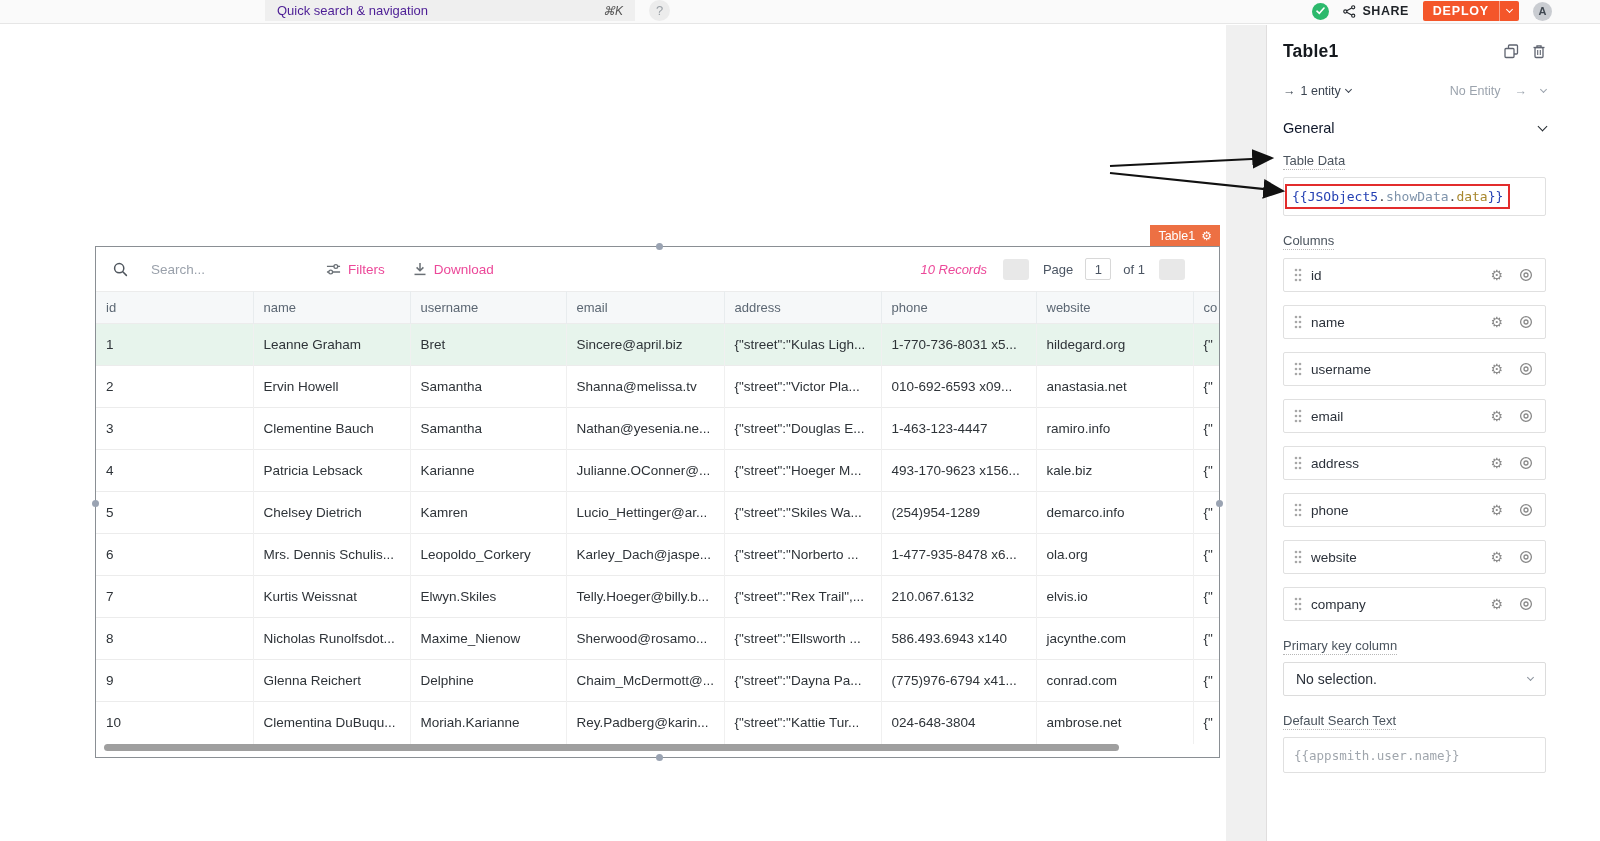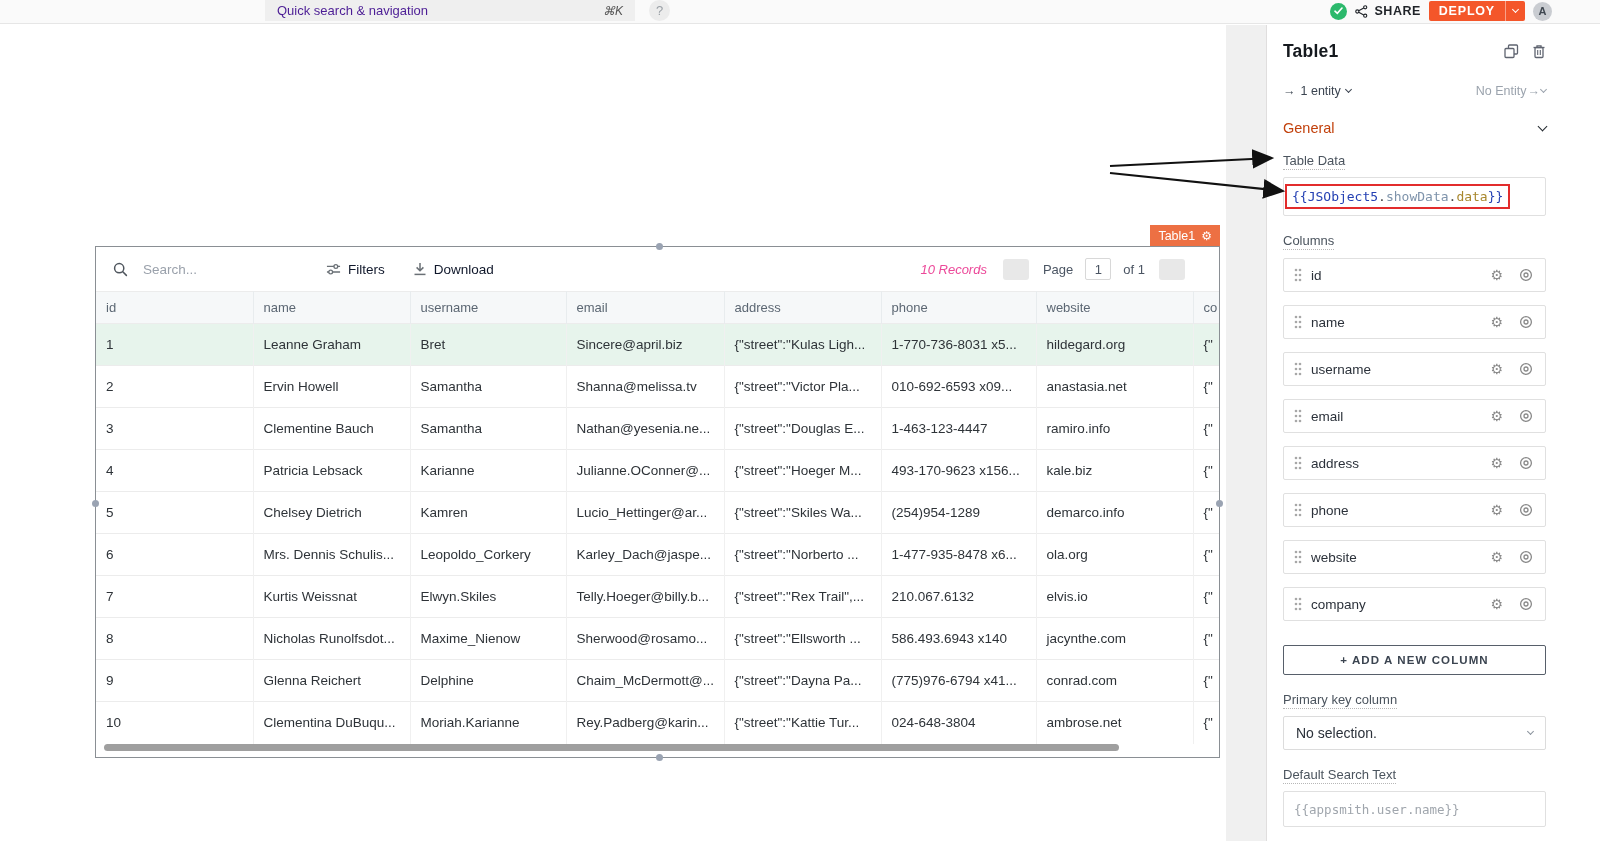--- a/index.html
+++ b/index.html
@@ -5,21 +5,21 @@
   * { margin:0; padding:0; box-sizing:border-box; }
   html,body { width:1600px; height:841px; background:#fff; font-family:"Liberation Sans", sans-serif; overflow:hidden; }
   .screen { position:relative; width:1600px; height:841px; background:#fff; }
 
   
   .topbar { position:absolute; left:0; top:0; width:1600px; height:24px; background:#fafafa; border-bottom:1px solid #e6e6e6; z-index:5; }
   .quick-search { position:absolute; left:265px; top:0; width:370px; height:21px; background:#efefef; display:flex; align-items:center; padding:0 12px; cursor:pointer; }
   .quick-search .ph { font-size:13px; color:#4c1d95; flex:1; }
   .quick-search .kbd { font-size:12px; color:#555; font-style:italic; }
   .help-btn { position:absolute; left:649px; top:0; width:21px; height:21px; border-radius:50%; background:#ececec; color:#9aa0a6; font-size:13px; display:flex; align-items:center; justify-content:center; cursor:pointer; }
-  .tb-right { position:absolute; right:48px; top:0; height:22px; display:flex; align-items:center; gap:8px; }
+  .tb-right { position:absolute; right:48px; top:0; height:22px; display:flex; align-items:center; gap:14px; }
   .check-circle { width:17px; height:17px; border-radius:50%; background:#2cb96c; display:flex; align-items:center; justify-content:center; }
   .check-circle svg { display:block; }
   .share-btn { display:flex; align-items:center; gap:7px; font-size:12.5px; font-weight:700; letter-spacing:.5px; color:#1f2328; background:none; border:none; cursor:pointer; font-family:inherit; }
   .deploy-btn { display:flex; align-items:center; height:20px; background:#f4562a; border-radius:2px; color:#fff; cursor:pointer; }
   .deploy-btn .lbl { padding:0 10px; font-size:12.5px; font-weight:700; letter-spacing:.8px; }
   .deploy-btn .sep { width:1px; height:20px; background:rgba(255,255,255,.45); }
   .deploy-btn .chev { padding:0 7px; display:flex; align-items:center; }
   .avatar { width:19px; height:19px; border-radius:50%; background:#c9ccd1; color:#3f4750; font-size:11px; font-weight:700; display:flex; align-items:center; justify-content:center; cursor:pointer; }
 
   
@@ -34,23 +34,23 @@
   .widget { position:absolute; left:95px; top:221px; width:1125px; height:512px; border:1px solid #8a8f94; background:#fff; }
   .widget-tag { position:absolute; right:-1px; top:-22px; height:21px; background:#ed7043; color:#fff; font-size:12.5px; display:flex; align-items:center; gap:6px; padding:0 8px; cursor:pointer; }
   .widget-tag .gear { font-size:12px; line-height:1; }
   .handle { position:absolute; width:7px; height:7px; border-radius:50%; background:#9aa3b2; z-index:4; }
   .handle.top { left:560px; top:-4px; }
   .handle.bottom { left:560px; bottom:-4px; }
   .handle.left { left:-4px; top:253px; }
   .handle.right { right:-4px; top:253px; }
 
   .tw-toolbar { position:relative; height:44px; display:flex; align-items:center; }
-  .tw-search { display:flex; align-items:flex-start; gap:15px; padding-left:17px; width:230px; cursor:text; }
+  .tw-search { display:flex; align-items:flex-start; gap:23px; padding-left:17px; width:230px; cursor:text; }
   .tw-search .ph { font-size:13.5px; color:#9aa1ab; }
-  .tw-act { display:flex; align-items:center; gap:7px; color:#0f172a; font-size:13.5px; cursor:pointer; margin-right:28px; }
+  .tw-act { display:flex; align-items:center; gap:7px; color:#ec4899; font-size:13.5px; cursor:pointer; margin-right:28px; }
   .tw-spacer { flex:1; }
   .tw-records { font-size:13px; color:#ec4899; margin-right:8px;font-style:italic; }
   .pg-btn { width:26px; height:21px; background:#e8e8e8; border-radius:3px; margin:0 8px; cursor:pointer; }
   .pg-label { font-size:13px; color:#4b5563; margin:0 6px; }
   .pg-input { width:26px; height:22px; border:1px solid #d8d8d8; border-radius:2px; font-size:13px; color:#4b5563; display:flex; align-items:center; justify-content:center; margin:0 6px; background:#fff; }
   .tw-toolbar .endpad { width:26px; }
 
   table.grid { border-collapse:collapse; table-layout:fixed; width:1123px; }
   table.grid th { height:32px; background:#f6f8f9; font-weight:400; font-size:13px; color:#5c6773; text-align:left; padding:0 10px; border-right:1px solid #e8ecee; border-top:1px solid #ececec; white-space:nowrap; overflow:hidden; cursor:pointer; }
   table.grid th:last-child { border-right:none; }
@@ -65,23 +65,23 @@
   .arrows { position:absolute; left:0; top:0; width:1600px; height:841px; pointer-events:none; z-index:6; }
 
   
   .panel { position:absolute; left:1266px; top:25px; width:334px; height:816px; background:#fff; border-left:1px solid #e0dede; padding:0 54px 0 16px; }
   .panel-title-row { position:relative; margin-top:16px; display:flex; align-items:center; }
   .panel-title { font-size:17.5px; font-weight:700; color:#15191e; letter-spacing:.2px; }
   .pt-icons { margin-left:auto; display:flex; gap:13px; color:#5f6470; }
   .pt-icons .ic { cursor:pointer; display:flex; }
   .entity-row { margin-top:22px; display:flex; align-items:center; font-size:12.5px; color:#3b4450; }
   .entity-left { display:flex; align-items:center; gap:5px; cursor:pointer; }
-  .entity-right { margin-left:auto; display:flex; align-items:center; gap:1px; color:#9ba3ad; cursor:pointer; }
+  .entity-right { margin-left:auto; display:flex; align-items:center; gap:14px; color:#9ba3ad; cursor:pointer; }
   .section-row { margin-top:22px; display:flex; align-items:center; cursor:pointer; }
-  .section-title { font-size:14.5px; font-weight:500; color:#c2410c; }
+  .section-title { font-size:14.5px; font-weight:500; color:#0f172a; }
   .section-row .chevron { margin-left:auto; color:#23292f; }
 
   .field-label { margin-top:17px; font-size:13px; color:#4b545e; width:fit-content; border-bottom:1px dotted #b7b7b7; padding-bottom:1px; }
   .code-box { margin-top:7px; height:39px; border:1px solid #e0e0e0; border-radius:2px; display:flex; align-items:center; padding-left:1px; cursor:text; background:#fff; }
   .code-red { border:2px solid #e22c2c; padding:3px 5px; font-family:"DejaVu Sans Mono", monospace; font-size:13px; white-space:nowrap; }
   .c-blue { color:#2440b3; }
   .c-slate { color:#7e93ab; }
   .c-dot { color:#4a4a4a; }
   .c-tan { color:#a8872d; }
 
@@ -561,21 +561,20 @@
         <span class="ic">
           <svg width="14" height="14" viewBox="0 0 14 14">
                 <circle cx="7" cy="7" r="5.4" fill="none" stroke="#8a8a8a" stroke-width="1.3"></circle>
                 <circle cx="7" cy="7" r="2" fill="none" stroke="#8a8a8a" stroke-width="1.3"></circle>
               </svg>
         </span>
       </span>
     </div>
   </div>
 
-    <button class="add-col-btn">+ ADD A NEW COLUMN</button>
 
     <div class="field-label">Primary key column</div>
     <div class="select-box">
       <span>No selection.</span>
       <span class="chevron sm"></span>
     </div>
 
     <div class="field-label">Default Search Text</div>
     <div class="text-input">
       <span>{{appsmith.user.name}}</span>

